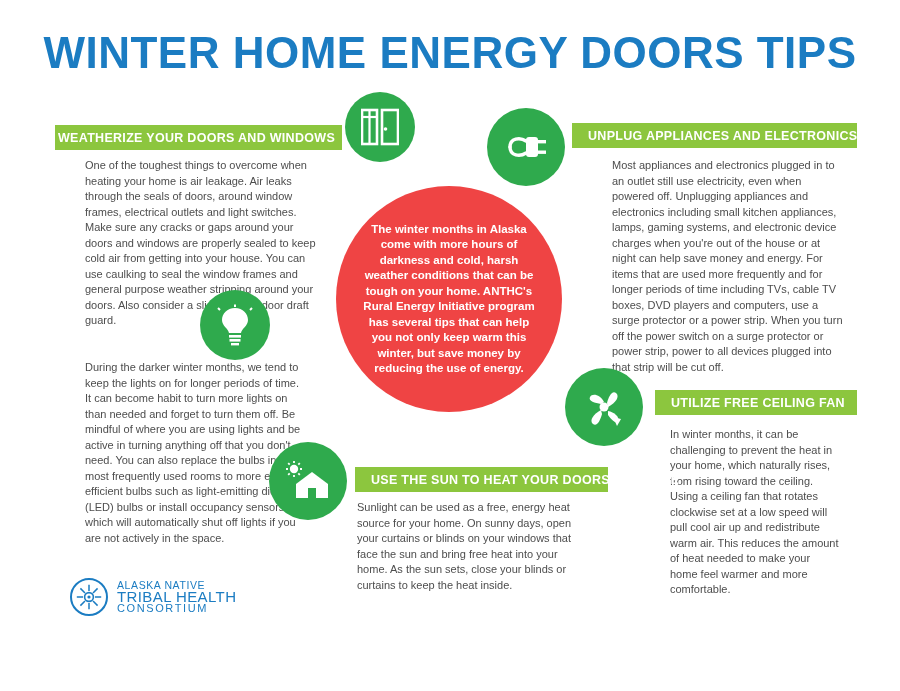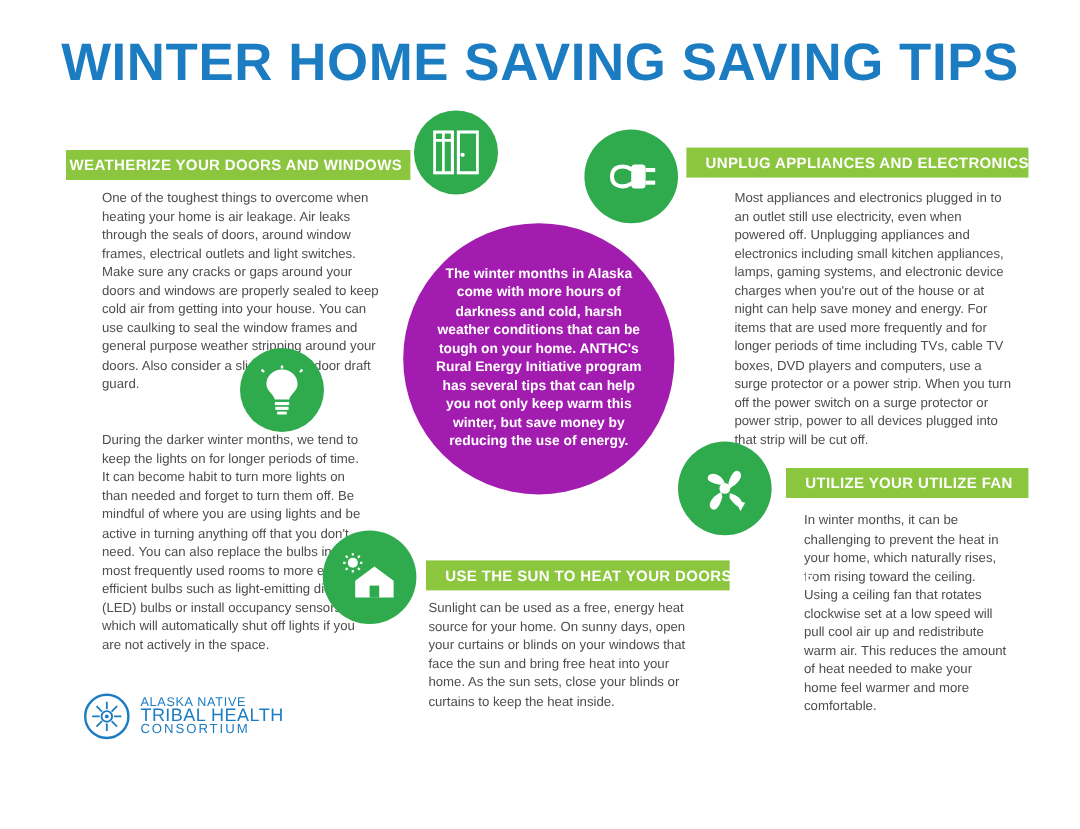--- a/index.html
+++ b/index.html
@@ -35,21 +35,21 @@
   }
 
   
   .center-circle {
     position: absolute;
     left: 336px;
     top: 186px;
     width: 226px;
     height: 226px;
     border-radius: 50%;
-    background: #a21caf;
+    background: #ef4444;
     color: #ffffff;
     display: flex;
     align-items: center;
     justify-content: center;
     text-align: center;
     box-sizing: border-box;
     padding: 22px 26px;
   }
   .center-circle p {
     margin: 0;
@@ -130,21 +130,21 @@
     color: #3a9b4e;
     font-size: 11.5px;
     font-style: italic;
   }
 </style>
 </head>
 <body>
 
 <div class="page">
 
-  <div class="title">WINTER HOME SAVING SAVING TIPS</div>
+  <div class="title">WINTER HOME ENERGY DOORS TIPS</div>
 
   <div class="icon-circle small" style="left:345px; top:92px;">
     <svg width="38" height="40" viewBox="0 0 38 40" aria-hidden="true">
       <rect x="1" y="3" width="15" height="34" fill="none" stroke="#ffffff" stroke-width="2.6"></rect>
       <line x1="1" y1="10" x2="16" y2="10" stroke="#ffffff" stroke-width="2.2"></line>
       <line x1="8.5" y1="3" x2="8.5" y2="37" stroke="#ffffff" stroke-width="2.2"></line>
       <rect x="21" y="3" width="16" height="34" fill="none" stroke="#ffffff" stroke-width="2.6"></rect>
       <circle cx="24.5" cy="22" r="1.8" fill="#ffffff"></circle>
     </svg>
   </div>
@@ -196,21 +196,21 @@
       <circle cx="23" cy="22" r="4.5" fill="#ffffff"></circle>
       <path d="M23 17 C 19 9, 11 8, 9 12 C 7 16, 14 18, 20 19 Z" fill="#ffffff"></path>
       <path d="M27 22 C 35 18, 39 11, 35 8 C 31 5, 27.5 12, 26 18 Z" fill="#ffffff"></path>
       <path d="M20 25 C 12 29, 8 36, 12 39 C 16 42, 19.5 35, 21 29 Z" fill="#ffffff"></path>
       <path d="M27 26 C 33 27, 39 32, 37 36 C 35 40, 30 34, 27 30 Z" fill="#ffffff"></path>
       <path d="M32 32 L 40 34 L 36 41 Z" fill="#ffffff"></path>
     </svg>
   </div>
 
   <div class="bar right-txt" style="left:655px; top:390px; width:202px;">
-    <span>UTILIZE YOUR UTILIZE FAN</span>
+    <span>UTILIZE FREE CEILING FAN</span>
   </div>
 
   <div class="body-text" style="left:670px; top:427px; width:170px;">In winter months, it can be challenging to prevent the heat in your home, which naturally rises, from rising toward the ceiling. Using a ceiling fan that rotates clockwise set at a low speed will pull cool air up and redistribute warm air.  This reduces the amount of heat needed to make your home feel warmer and more comfortable.</div>
 
   <div class="icon-circle med" style="left:269px; top:442px;">
     <svg width="48" height="42" viewBox="0 0 48 42" aria-hidden="true">
       <circle cx="10" cy="9" r="4.2" fill="#ffffff"></circle>
       <line x1="10" y1="1" x2="10" y2="3" stroke="#ffffff" stroke-width="1.8"></line>
       <line x1="10" y1="15" x2="10" y2="17" stroke="#ffffff" stroke-width="1.8"></line>
       <line x1="2" y1="9" x2="4" y2="9" stroke="#ffffff" stroke-width="1.8"></line>

